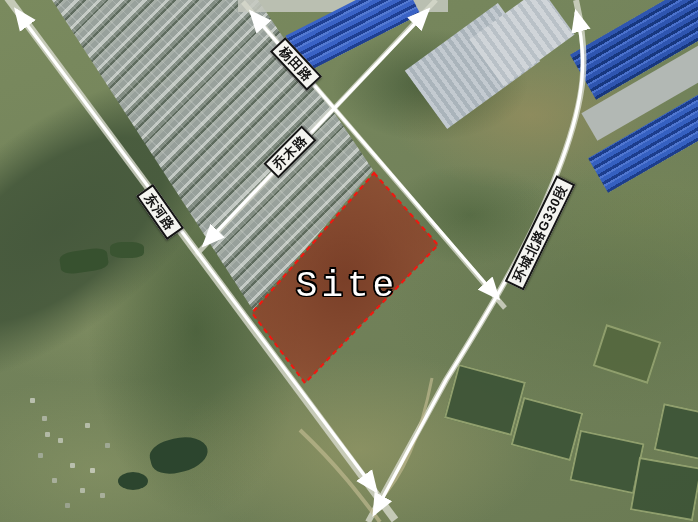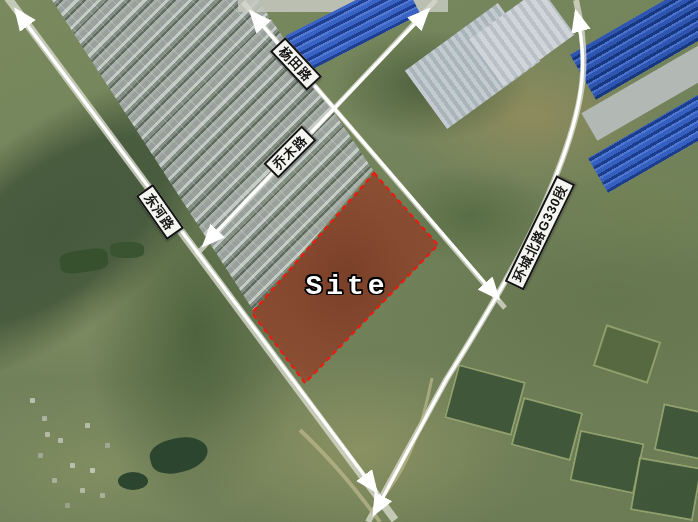--- a/index.html
+++ b/index.html
@@ -76,21 +76,21 @@
     background:var(--label-bg,#f4f4f0);border:2px solid var(--label-border,#141414);
     color:var(--label-text,#111);font-size:13px;font-weight:bold;letter-spacing:1px;
     padding:1px 4px;white-space:nowrap;line-height:15px;
     box-shadow:1px 1px 2px rgba(0,0,0,.35);}
   .lbl-yangtian{left:296px;top:64px;transform:translate(-50%,-50%) rotate(47deg);}
   .lbl-qiaomu{left:290px;top:152px;transform:translate(-50%,-50%) rotate(-45deg);}
   .lbl-donghe{left:160px;top:212px;transform:translate(-50%,-50%) rotate(55deg);}
   .lbl-huancheng{left:540px;top:233px;transform:translate(-50%,-50%) rotate(-64deg);}
   .site-text{
     position:absolute;left:347px;top:286px;transform:translate(-50%,-50%);
-    font-family:"Liberation Mono",monospace;font-size:28px;font-weight:bold;
+    font-family:"Liberation Mono",monospace;font-size:36px;font-weight:normal;
     color:#fff;letter-spacing:4px;
     text-shadow:-1.5px -1.5px 0 #000,1.5px -1.5px 0 #000,-1.5px 1.5px 0 #000,1.5px 1.5px 0 #000,
       0 1.8px 0 #000,1.8px 0 0 #000,0 -1.8px 0 #000,-1.8px 0 0 #000;}
 </style>
 </head>
 <body>
 
 <div class="stage">
 
   <div class="layer veg"></div>

